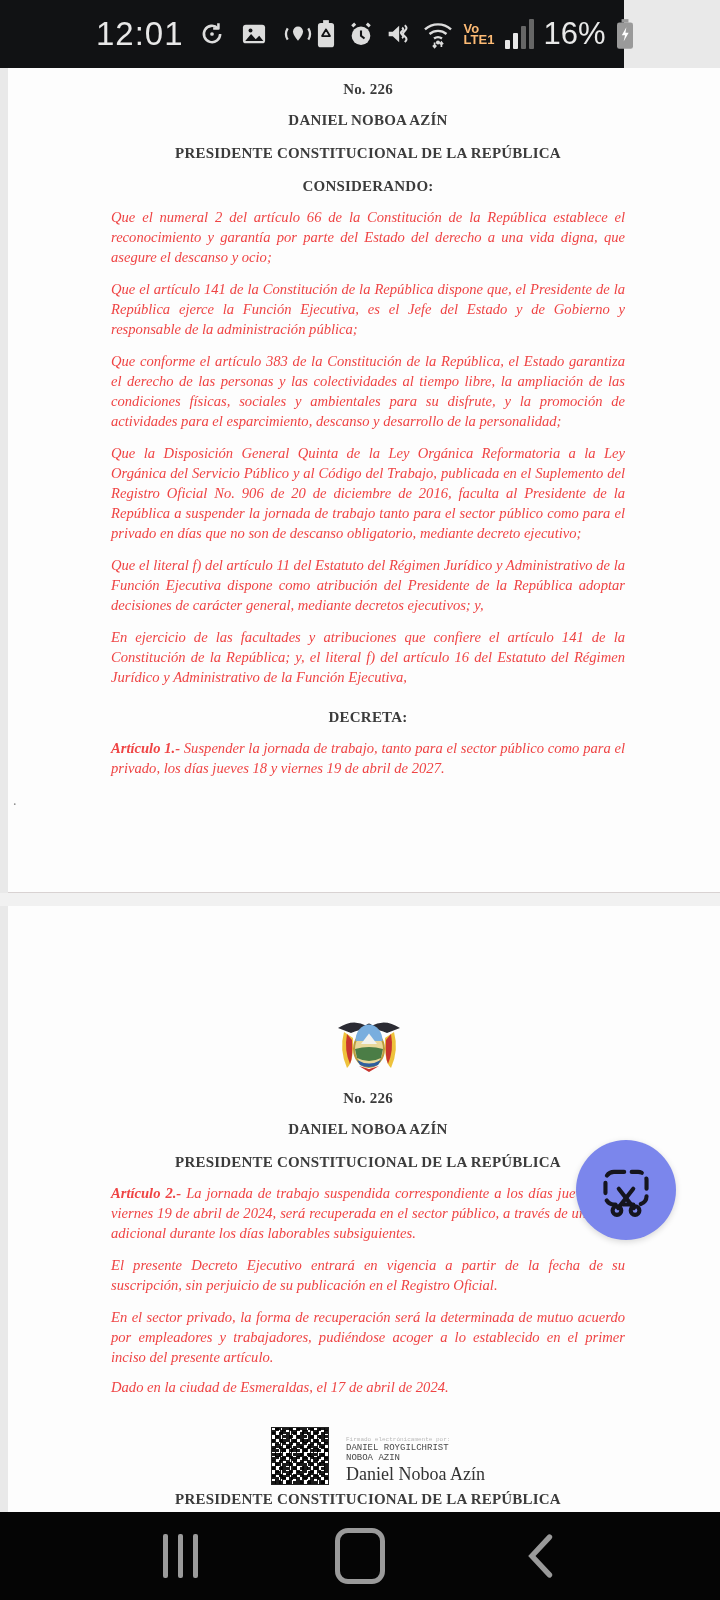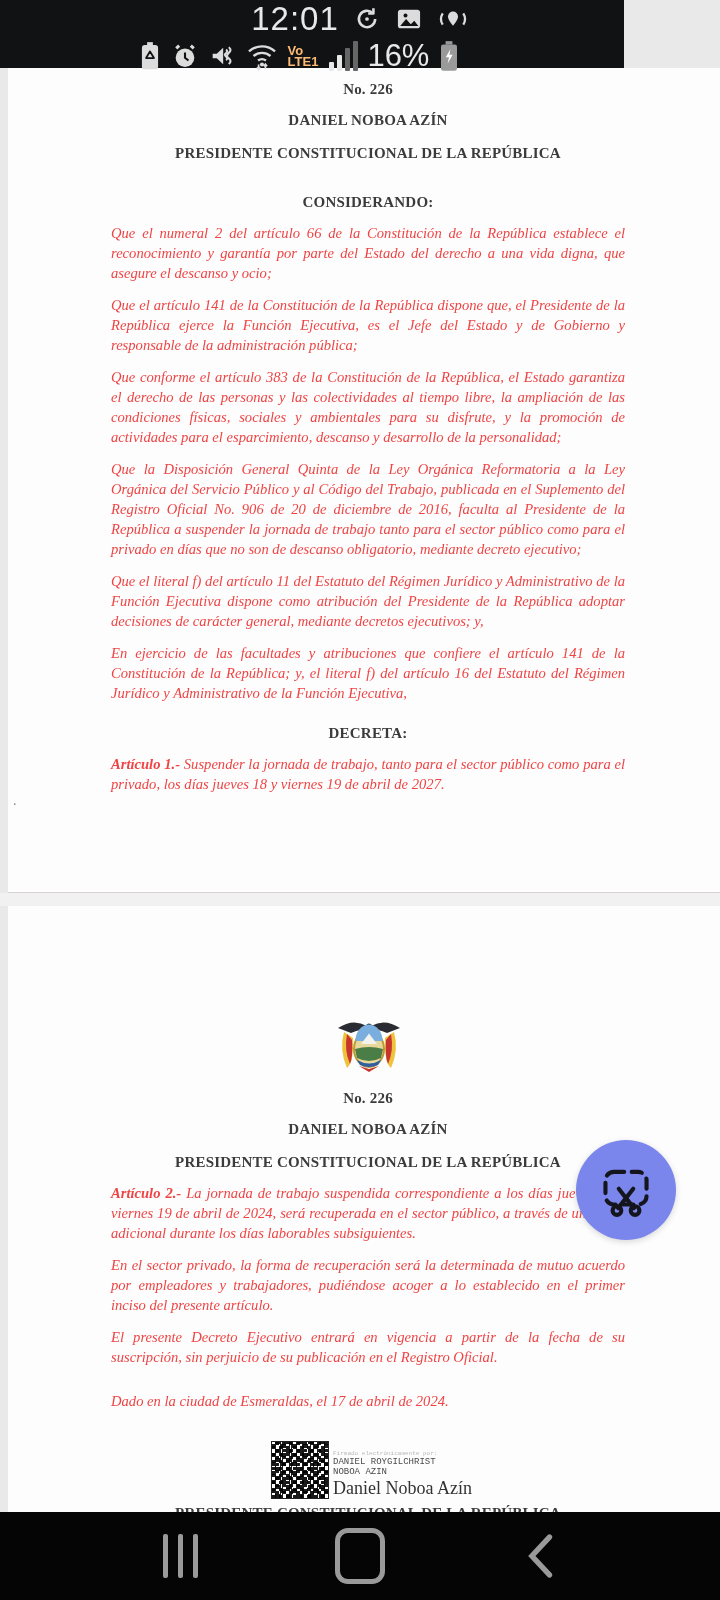--- a/index.html
+++ b/index.html
@@ -1,21 +1,21 @@
 <!DOCTYPE html>
 <html><head>
 <meta charset="utf-8">
 <style>
   html,body{margin:0;padding:0;background:#000;}
   #screen{position:relative;width:720px;height:1600px;background:#e9e9e9;overflow:hidden;
           font-family:"Liberation Serif",serif;}
   
   #statusbar{position:absolute;top:0;left:0;width:624px;height:68px;background:#111214;z-index:30;
              display:flex;align-items:center;
-             font-family:"Liberation Sans",sans-serif;color:#e8e8e8;flex-direction:column;}
+             font-family:"Liberation Sans",sans-serif;color:#e8e8e8;}
   .sb-left{display:flex;align-items:center;gap:14px;padding-left:96px;}
   .sb-right{display:flex;align-items:center;gap:9px;padding-right:26px;}
   .sb-time{font-size:33px;letter-spacing:1px;}
   .sb-pct{font-size:31px;}
   .sb-ico{display:flex;align-items:center;}
   .volte{display:flex;flex-direction:column;line-height:11px;font-size:13px;font-weight:700;color:#fdba74;}
   .sigbars{display:flex;align-items:flex-end;gap:3px;margin-left:2px;}
   .sigbars i{display:block;width:5px;background:#666;border-radius:1px;}
   .sigbars i.on{background:#e8e8e8;}
   
@@ -23,32 +23,32 @@
   #page1{top:68px;height:824px;box-shadow:0 1px 0 #d8d2d2;}
   #pagegap{position:absolute;top:893px;left:0;width:720px;height:13px;background:#f1f1f1;}
   #page2{top:906px;height:606px;}
   .doc-inner{position:relative;height:100%;padding:0 103px;}
   .c{text-align:center;}
   .hd{font-weight:700;font-size:15px;color:#3b3b3b;letter-spacing:.2px;}
   p.body{font-size:14.6px;line-height:20px;text-align:justify;margin:12px 0 0 0;color:#ef4444;font-style:italic;}
   .b{font-weight:700;}
   #no226-clip{position:absolute;top:-9px;left:0;right:0;text-align:center;}
   .mt14{margin-top:14px;} .mt16{margin-top:16px;} .mt20{margin-top:20px;}
-  .mt22{margin-top:22px;} .mt24{margin-top:24px;} .mt32{margin-top:32px;}
+  .mt22{margin-top:22px;} .mt24{margin-top:24px;} .mt32{margin-top:16px;}
   #stray-dot{position:absolute;top:703px;left:5px;font-size:14px;color:#8a8a8a;}
   
   #coat{display:block;margin:110px auto 0 auto;}
   
   .sig-row{display:flex;align-items:flex-end;margin:30px 0 0 160px;}
   .qr{width:56px;height:56px;flex:0 0 56px;border:1px solid #222;
       background:
         repeating-conic-gradient(#1a1a1a 0% 25%, #fff 0% 50%) 0 0 / 7px 7px,
         repeating-conic-gradient(#1a1a1a 0% 25%, #fff 0% 50%) 3px 2px / 11px 9px;
       background-blend-mode:multiply;}
-  .sig-texts{margin-left:4px;line-height:normal;}
+  .sig-texts{margin-left:17px;line-height:normal;}
   .sig-faint{font-family:"Liberation Mono",monospace;font-size:6px;color:#b9b9b9;}
   .sig-stamp{font-family:"Liberation Mono",monospace;font-size:9px;line-height:10px;color:#4a4a4a;white-space:pre-line;}
   .sig-name{font-size:18px;color:#333;margin-top:1px;}
   .sig-title{margin-top:6px;}
   
   #fab{position:absolute;top:1140px;left:576px;width:100px;height:100px;border-radius:50%;
        background:#7b86ec;z-index:25;display:flex;align-items:center;justify-content:center;
        box-shadow:0 2px 6px rgba(0,0,0,.15);}
   
   #navbar{position:absolute;bottom:0;left:0;width:720px;height:88px;background:#050505;z-index:30;
@@ -174,23 +174,23 @@
         <path d="M28.5 33 a13.5 16.5 0 0 1 27 0 z" fill="#79aede" transform="translate(0,-8)"></path>
         <path d="M34 28 L42 17.5 L50 28 Z" fill="#f2f2ee"></path>
         <path d="M28 33 q14 -4 28 0 l-2 9 q-12 6 -24 0 z" fill="#4b7d46"></path>
         <path d="M30 44 q12 7 24 0 l-3 5 q-9 4 -18 0 z" fill="#2f5f9e"></path>
         <path d="M32 50 L42 56 L52 50 L42 53 Z" fill="#c8342e"></path>
       </svg>
       <div class="c hd mt16">No. 226</div>
       <div class="c hd mt14">DANIEL NOBOA AZÍN</div>
       <div class="c hd mt16">PRESIDENTE CONSTITUCIONAL DE LA REPÚBLICA</div>
       <p class="body mt16"><span class="b">Artículo 2.-</span><span> La jornada de trabajo suspendida correspondiente a los días jueves 18 y viernes 19 de abril de 2024, será recuperada en el sector público, a través de una hora adicional durante los días laborables subsiguientes.</span></p>
+      <p class="body">El presente Decreto Ejecutivo entrará en vigencia a partir de la fecha de su suscripción, sin perjuicio de su publicación en el Registro Oficial.</p>
       <p class="body">En el sector privado, la forma de recuperación será la determinada de mutuo acuerdo por empleadores y trabajadores, pudiéndose acoger a lo establecido en el primer inciso del presente artículo.</p>
-      <p class="body">El presente Decreto Ejecutivo entrará en vigencia a partir de la fecha de su suscripción, sin perjuicio de su publicación en el Registro Oficial.</p>
-      <p class="body mt24" style="text-align:left;margin-top:24px">Dado en la ciudad de Esmeraldas, el 17 de abril de 2024.</p>
+      <p class="body mt24" style="text-align:left;margin-top:10px">Dado en la ciudad de Esmeraldas, el 17 de abril de 2024.</p>
       <div class="sig-row">
         <div class="qr"></div>
         <div class="sig-texts">
           <div class="sig-faint">Firmado electrónicamente por:</div>
           <div class="sig-stamp">DANIEL ROYGILCHRIST
 NOBOA AZIN</div>
           <div class="sig-name">Daniel Noboa Azín</div>
         </div>
       </div>
       <div class="c hd sig-title">PRESIDENTE CONSTITUCIONAL DE LA REPÚBLICA</div>

